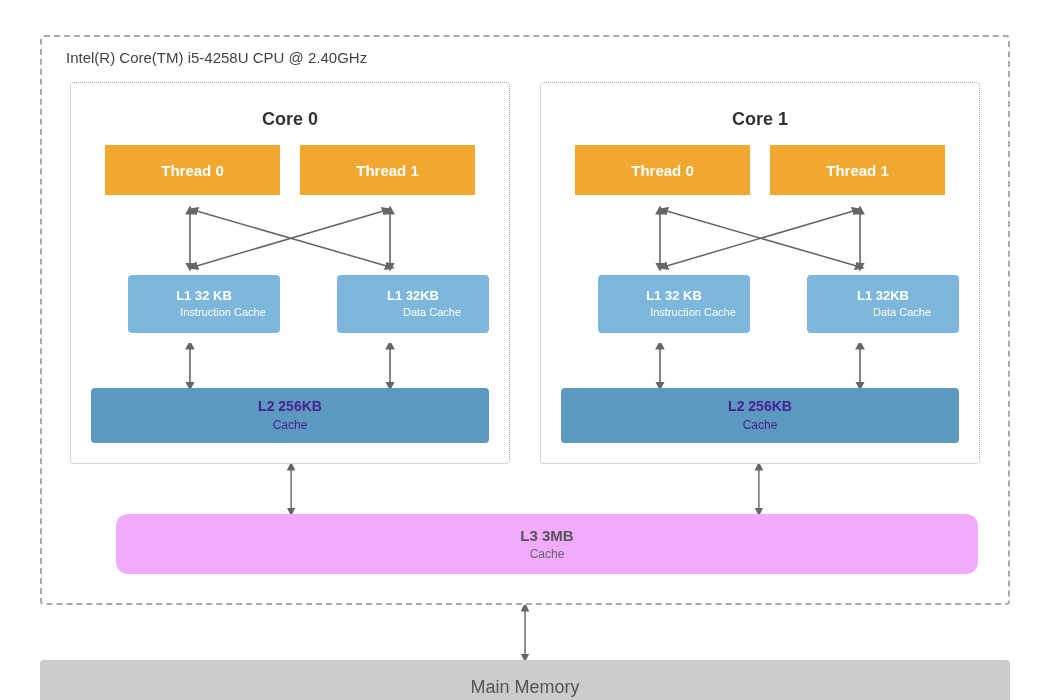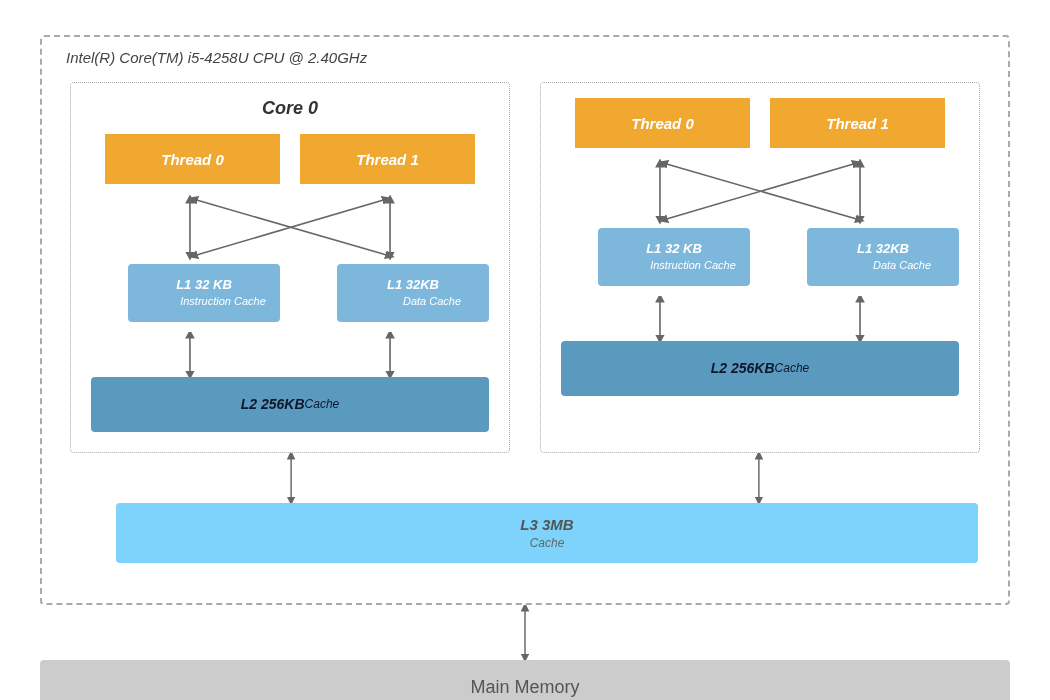--- a/index.html
+++ b/index.html
@@ -20,21 +20,20 @@
       padding: 20px;
     }
     
     .cpu-box {
       border: 2px dashed #aaa;
       border-radius: 4px;
       padding: 15px 20px 20px 20px;
       position: relative;
       width: 100%;
       height: 570px;
-      font-style: italic;
     }
     .cpu-label {
       position: absolute;
       top: 12px;
       left: 20px;
       font-size: 15px;
       color: #444;
       background: #fff;
       padding: 0 4px;
     }
@@ -53,20 +52,21 @@
       position: relative;
       width: 440px;
       background: transparent;
     }
     .core-label {
       text-align: center;
       font-size: 18px;
       font-weight: bold;
       color: #333;
       margin-bottom: 15px;
+      margin-top: 11px;
     }
     
     .threads-row {
       display: flex;
       gap: 20px;
       justify-content: center;
       margin-bottom: 10px;
     }
     .thread-box {
       background: #f0a830;
@@ -123,26 +123,26 @@
       height: 45px;
       width: 100%;
     }
     .l1-l2-arrows svg {
       width: 100%;
       height: 100%;
     }
     
     .l2-box {
       background: #5b9abf;
-      color: #0f172a;
+      color: #4c1d95;
       border-radius: 4px;
       width: 100%;
       height: 55px;
       display: flex;
-      flex-direction: row;
+      flex-direction: column;
       align-items: center;
       justify-content: center;
       font-size: 14px;
       font-weight: bold;
       line-height: 1.4;
     }
     .l2-box .sub-label {
       font-size: 12px;
       font-weight: normal;
     }
@@ -163,23 +163,23 @@
       height: 100%;
     }
 
     
     .l3-row {
       display: flex;
       justify-content: center;
       padding: 0 10px;
     }
     .l3-box {
-      background: #7dd3fc;
+      background: #f0abfc;
       color: #555;
-      border-radius: 4px;
+      border-radius: 12px;
       width: 100%;
       height: 60px;
       display: flex;
       flex-direction: column;
       align-items: center;
       justify-content: center;
       font-size: 15px;
       font-weight: bold;
       line-height: 1.4;
       margin-left: 44px;
@@ -283,20 +283,21 @@
           </svg>
         </div>
 
         <div class="l2-box">
           <span>L2 256KB</span>
           <span class="sub-label">Cache</span>
         </div>
       </div>
 
       <div class="core-box">
+        <div class="core-label">Core 1</div>
 
         <div class="threads-row">
           <div class="thread-box">Thread 0</div>
           <div class="thread-box">Thread 1</div>
         </div>
 
         <div class="arrows-area">
           <svg viewBox="0 0 370 70" preserveAspectRatio="none">
             <defs>
               <marker id="arr2" markerWidth="6" markerHeight="6" refX="3" refY="3" orient="auto">

